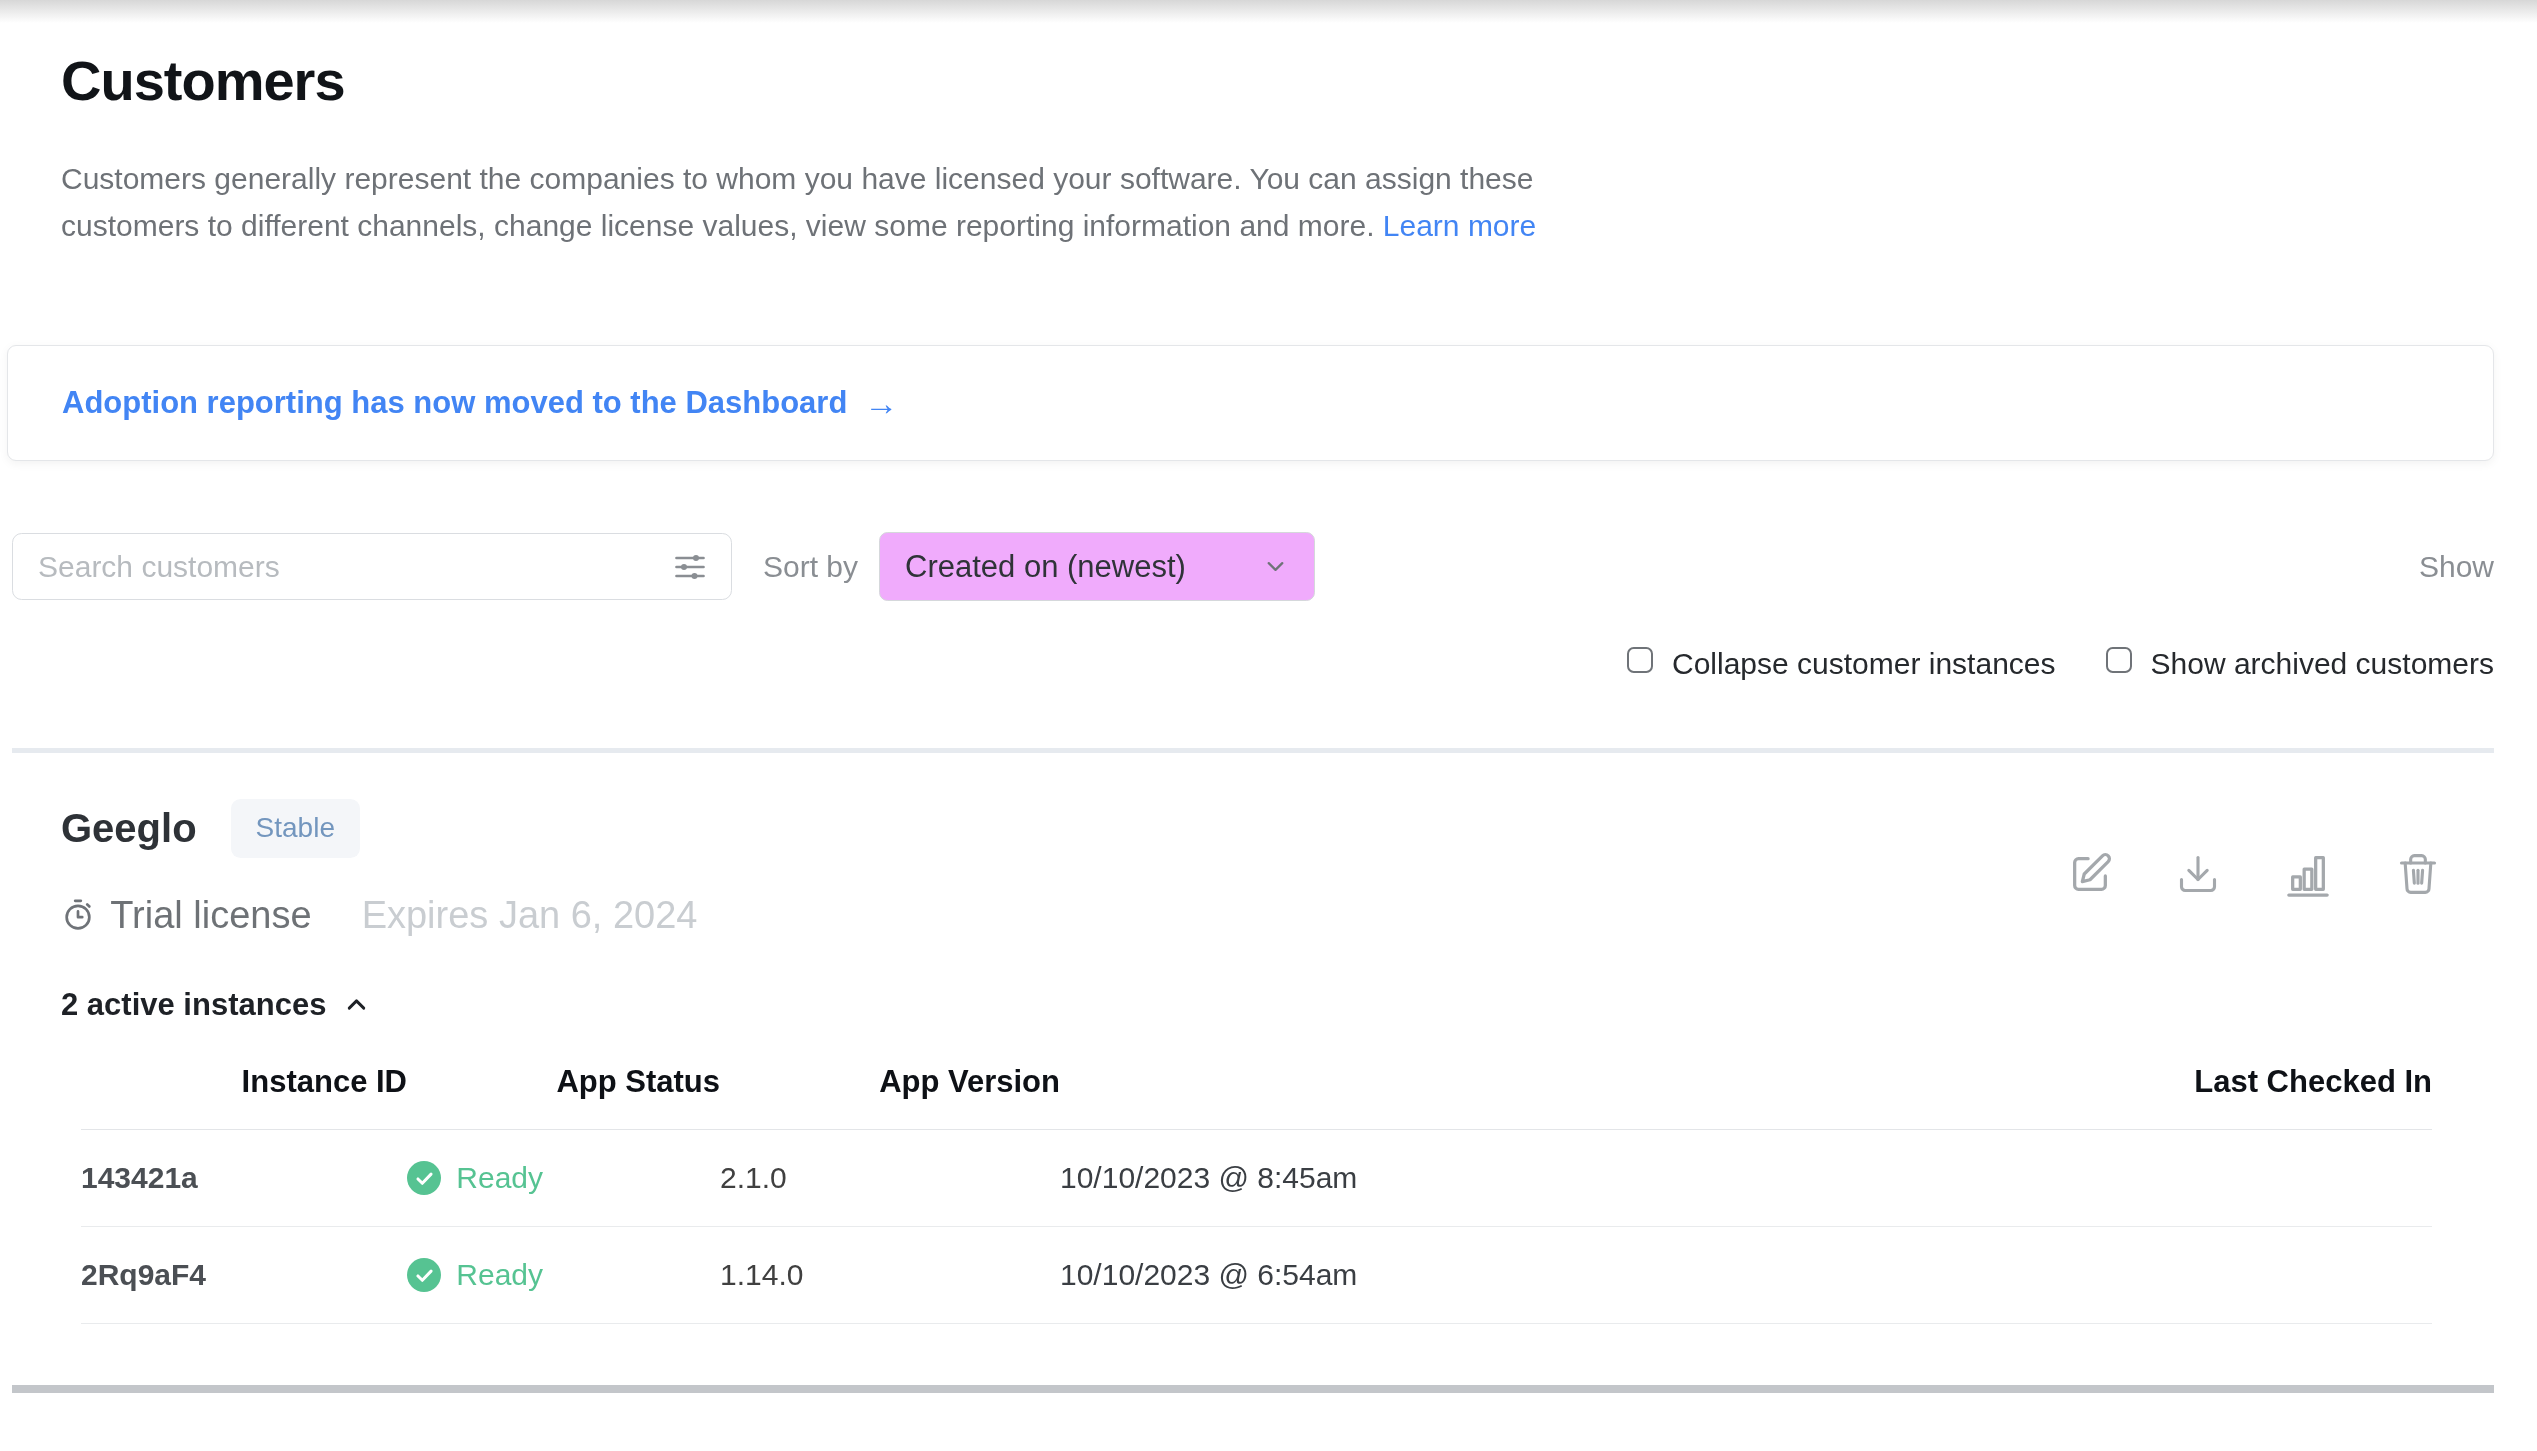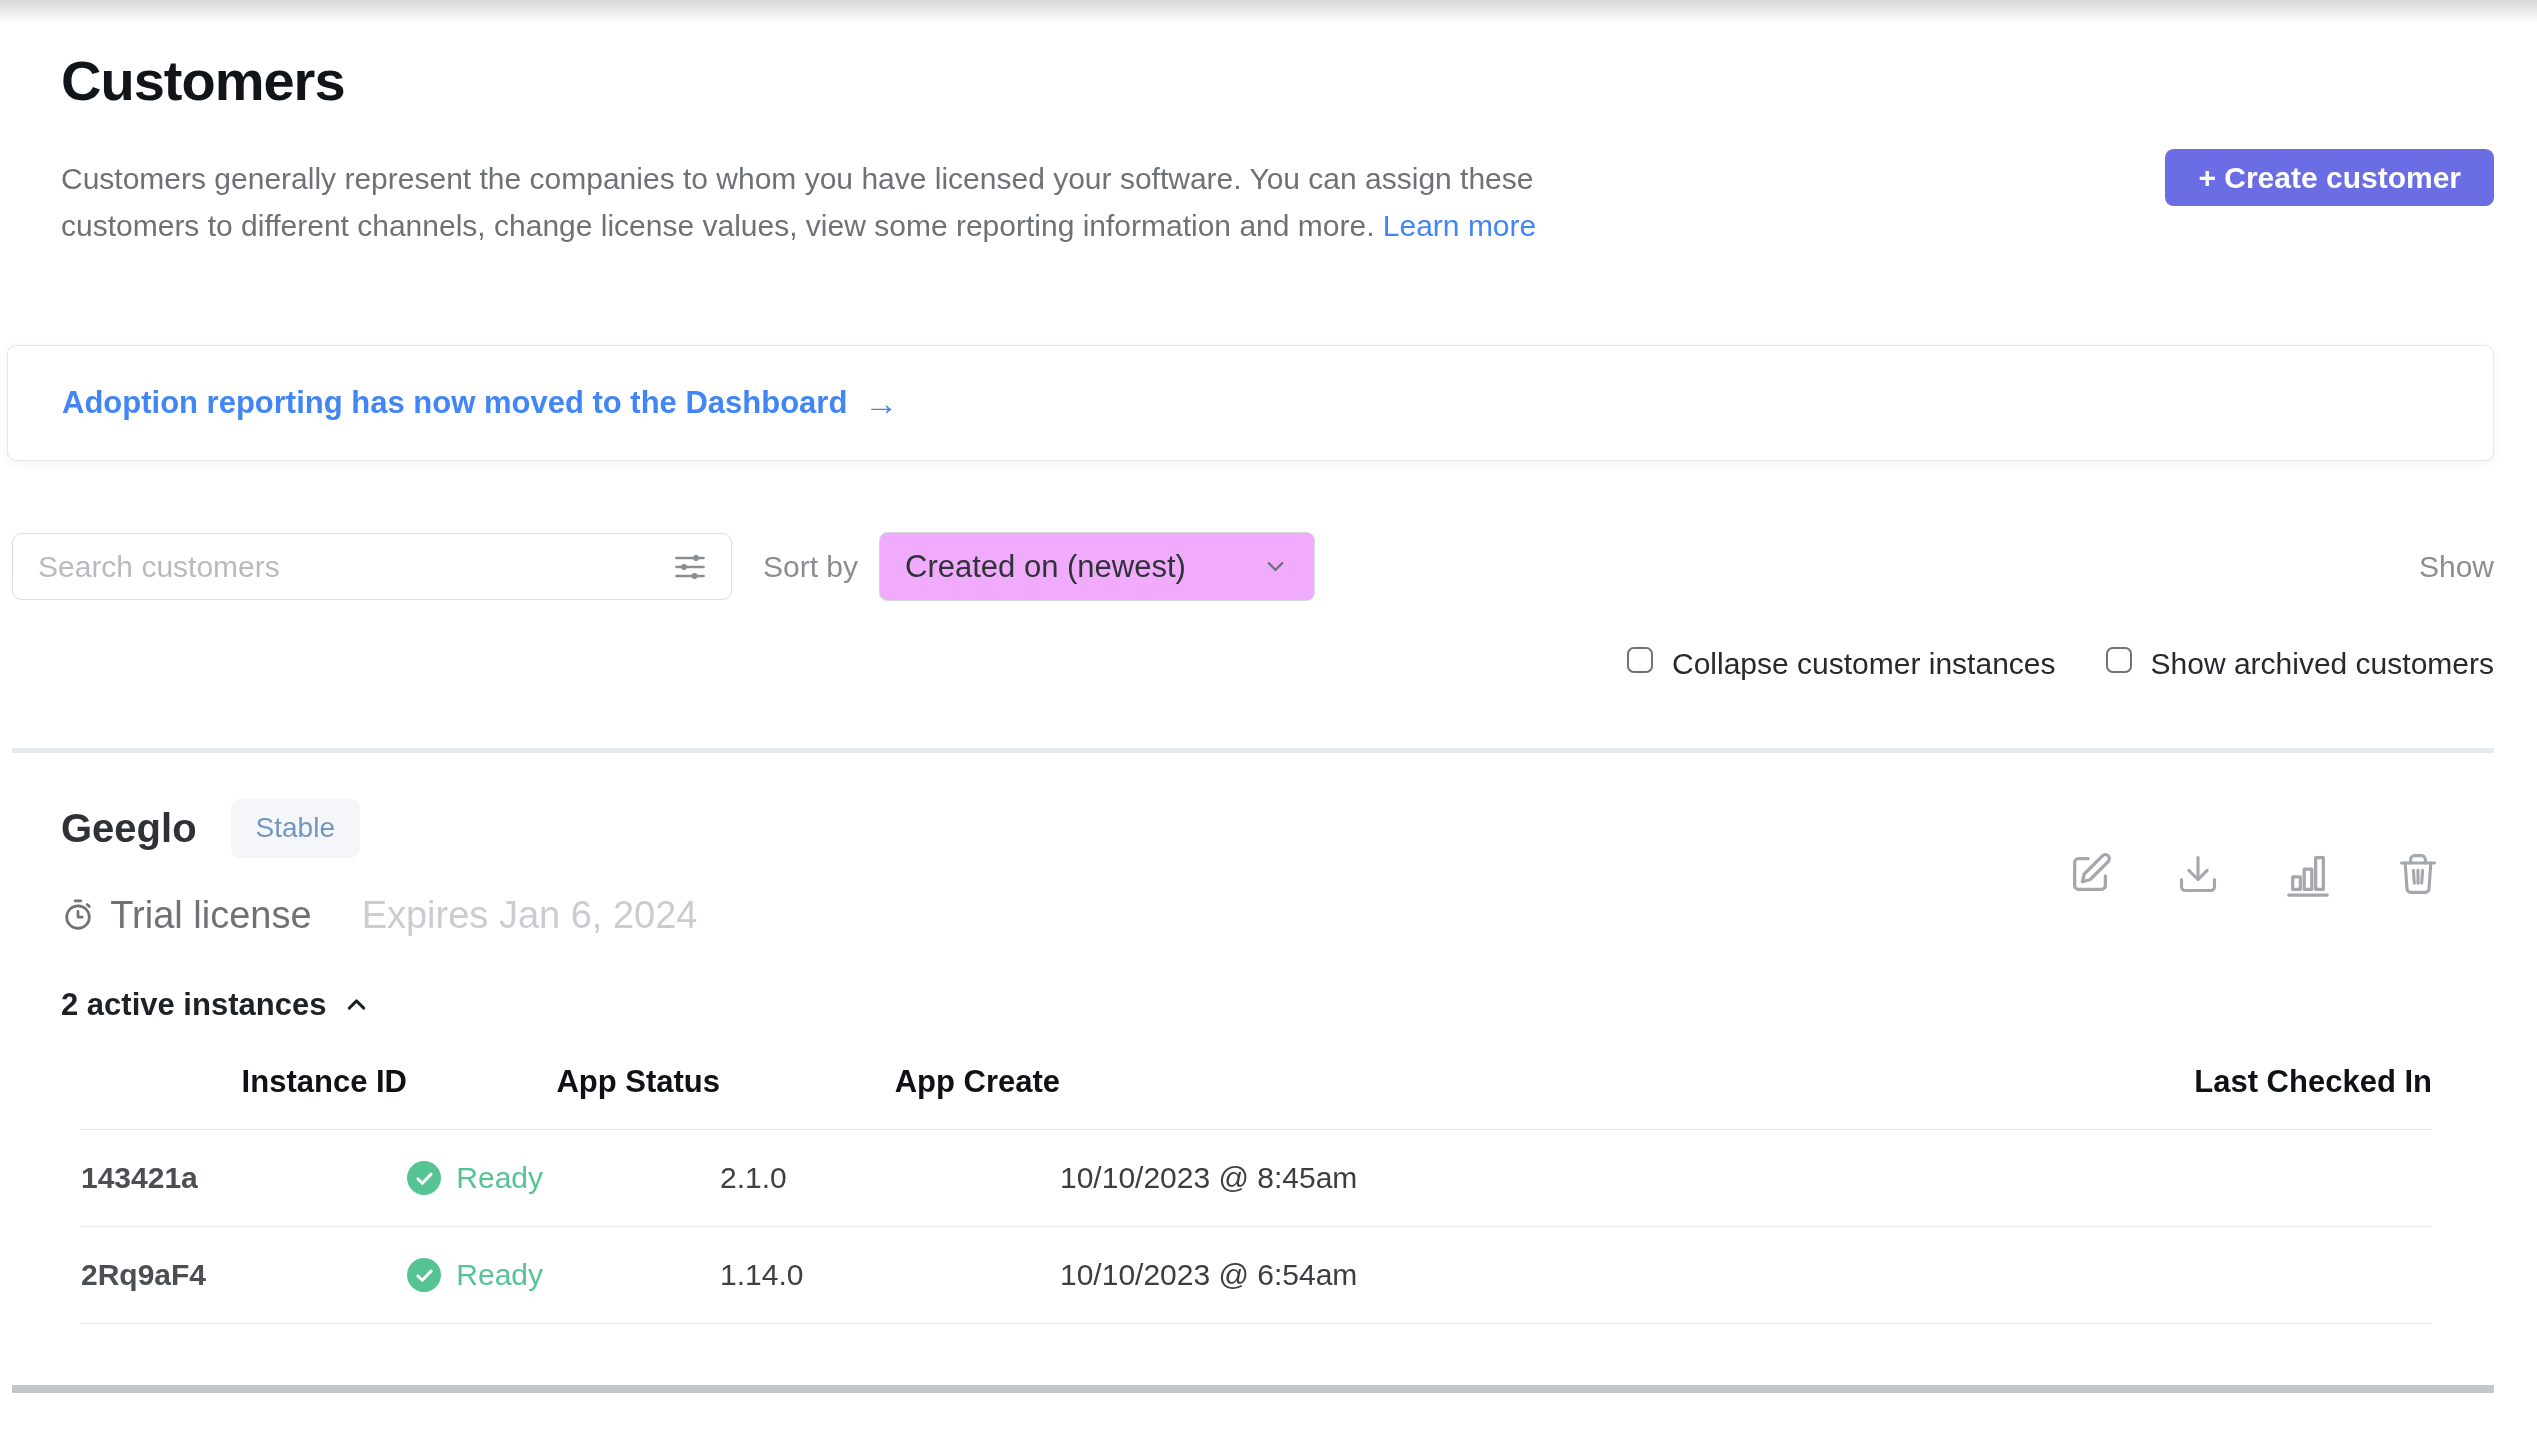--- a/index.html
+++ b/index.html
@@ -102,21 +102,20 @@
 <div class="top-fade"></div>
 
 <div class="page">
 
   <h1 class="page-title">Customers</h1>
 
   <div class="intro-row">
     <p class="description"><span>Customers generally represent the companies to whom you have licensed your software. You can assign these customers to different channels, change license values, view some reporting information and more.</span> <a class="learn-more">Learn more</a></p>
 
     <div class="actions">
-      <button class="btn-primary">+ Create customer</button>
     </div>
   </div>
 
   <div class="banner">
     <a class="banner-link">
       <span>Adoption reporting has now moved to the Dashboard</span>
       <span class="banner-arrow">→</span>
     </a>
   </div>
 
@@ -236,21 +235,21 @@
       <colgroup>
           <col class="c1">
           <col class="c2">
           <col class="c3">
           <col class="c4">
         </colgroup>
       <thead>
         <tr>
           <th>Instance ID</th>
           <th>App Status</th>
-          <th>App Create</th>
+          <th>App Version</th>
           <th>Last Checked In</th>
         </tr>
       </thead>
       <tbody>
         <tr>
           <td class="cell-id">143421a</td>
           <td>
             <span class="status-pill">
               <span class="status-dot">
                 <svg width="21" height="21" viewBox="0 0 24 24" fill="none" stroke="#ffffff" stroke-width="3.4" stroke-linecap="round" stroke-linejoin="round">

